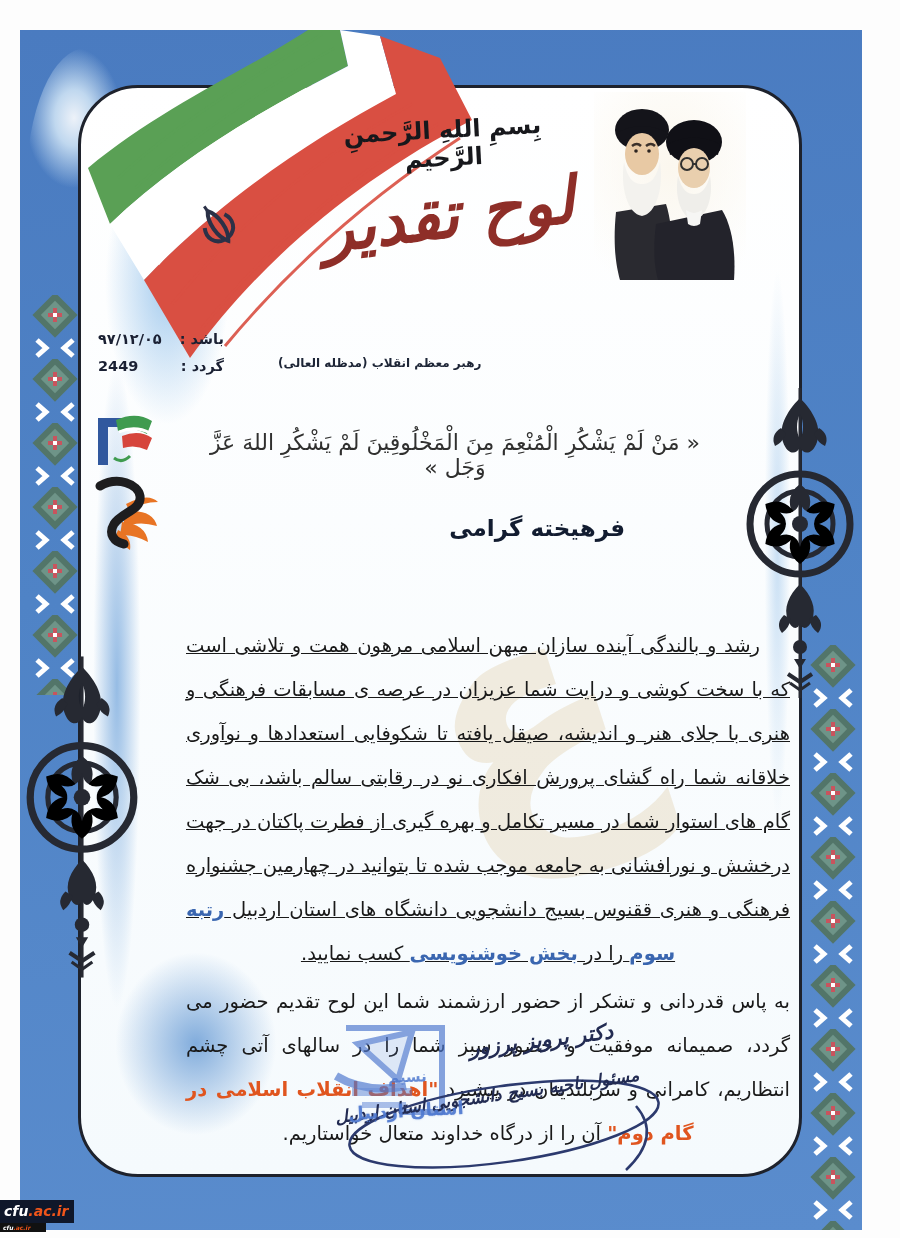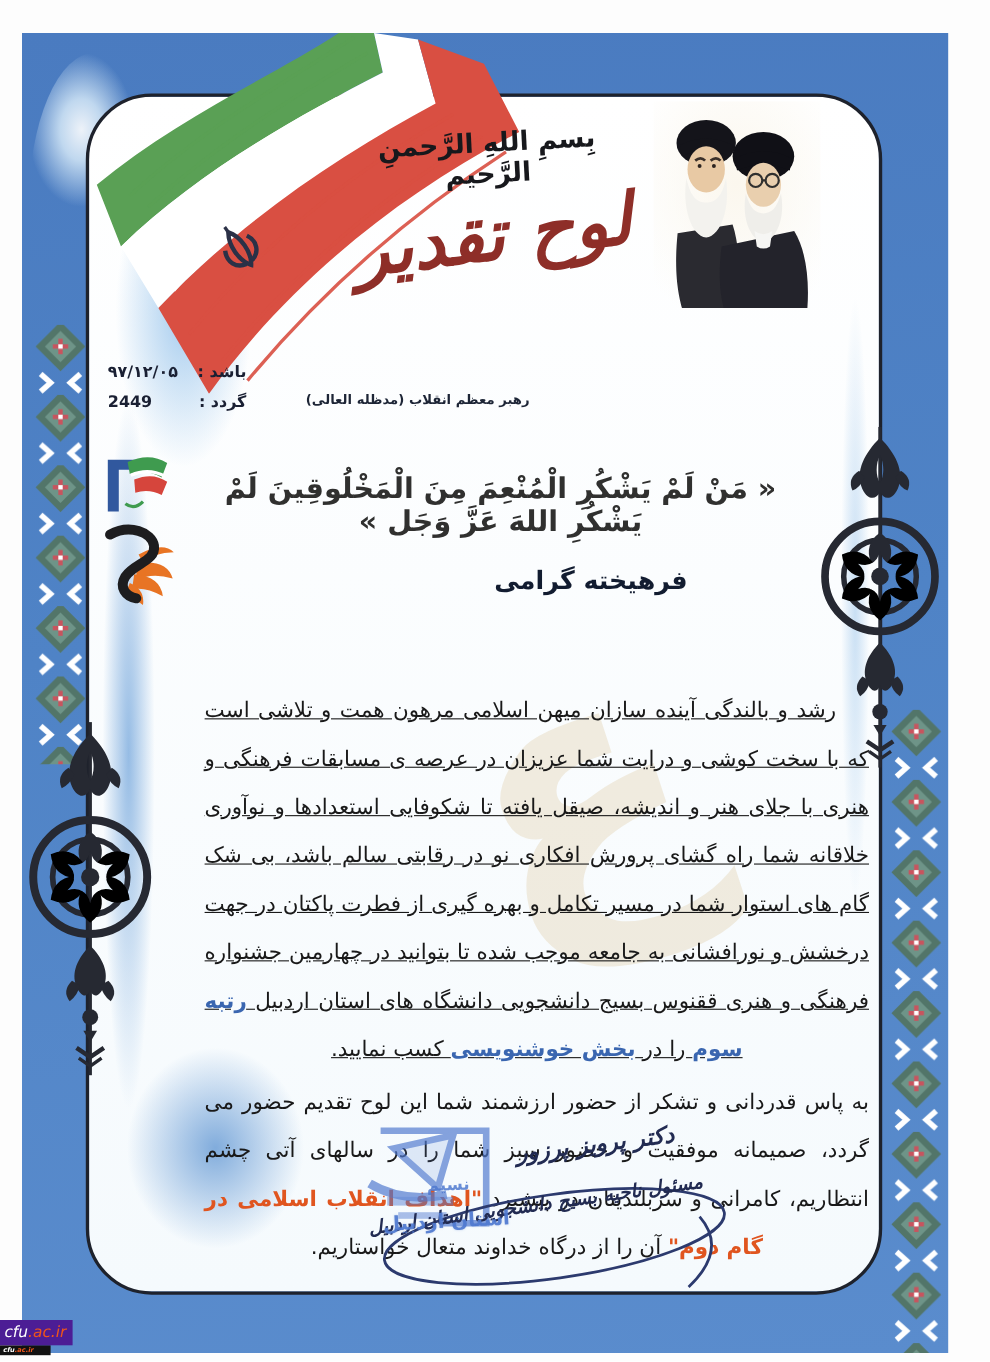--- a/index.html
+++ b/index.html
@@ -51,21 +51,21 @@
 
   .meta { left:98px; top:326px; width:126px; font-size:14.5px; font-weight:bold; color:#1a2033; }
   .meta .row { display:flex; justify-content:space-between; direction:rtl; line-height:27px; }
 
   .quote { left:278px; top:327px; width:428px; text-align:center;
     font-size:17.5px; font-weight:bold; color:#1d2536; }
   .quote-attr { left:278px; top:356px; width:360px; text-align:left;
     font-size:12px; font-weight:bold; color:#1d2536; }
 
   .hadith { left:200px; top:430px; width:510px; text-align:center;
-    font-size:26px; font-weight:700; color:#30302f; letter-spacing:0px; }
+    font-size:22px; font-weight:400; color:#30302f; letter-spacing:0px; }
 
   .salutation { left:285px; top:515px; width:340px; text-align:right;
     font-size:23px; font-weight:bold; color:#121c30; }
   .recipient { left:285px; top:550px; width:340px; text-align:center;
     font-size:26px; font-weight:bold; color:#121c30; }
 
   .bodytext {
     left:186px; top:624px; width:604px; font-size:19.5px; color:#191919;
     line-height:44px; text-align:justify; direction:rtl;
   }
@@ -81,22 +81,22 @@
   .sig-title { left:322px; top:1086px; width:330px; text-align:center;
     font-size:17px; font-weight:600; font-style:italic; color:#222b52;
     transform:rotate(-8deg); letter-spacing:1px; }
   .stamp-word { left:388px; top:1068px; font-size:15px; font-weight:bold;
     color:rgba(79,121,207,.85); transform:rotate(-2deg); }
   .stamp-region { left:348px; top:1100px; font-size:18px; font-weight:bold;
     color:rgba(79,121,207,.9); transform:rotate(-3deg); letter-spacing:1px;
     text-shadow:0 0 2px rgba(79,121,207,.4); }
 
   .wm { left:0; top:1200px; }
-  .wm .strip1 { display:inline-block; background:#4c1d95; padding:1px 6px 2px 4px;
-    font-size:14px; font-weight:normal; font-style:italic; line-height:20px; }
+  .wm .strip1 { display:inline-block; background:#0f172a; padding:1px 6px 2px 4px;
+    font-size:14px; font-weight:bold; font-style:italic; line-height:20px; }
   .wm .strip1 .w { color:#ffffff; } .wm .strip1 .o { color:#f0551a; }
   .wm .strip2 { display:block; width:46px; background:#111; padding:0 3px;
     font-size:6px; font-weight:bold; font-style:italic; line-height:9px; }
   .wm .strip2 .w { color:#fff; } .wm .strip2 .o { color:#f0551a; }
 
   svg { display:block; }
 </style>
 </head>
 <body>
 

